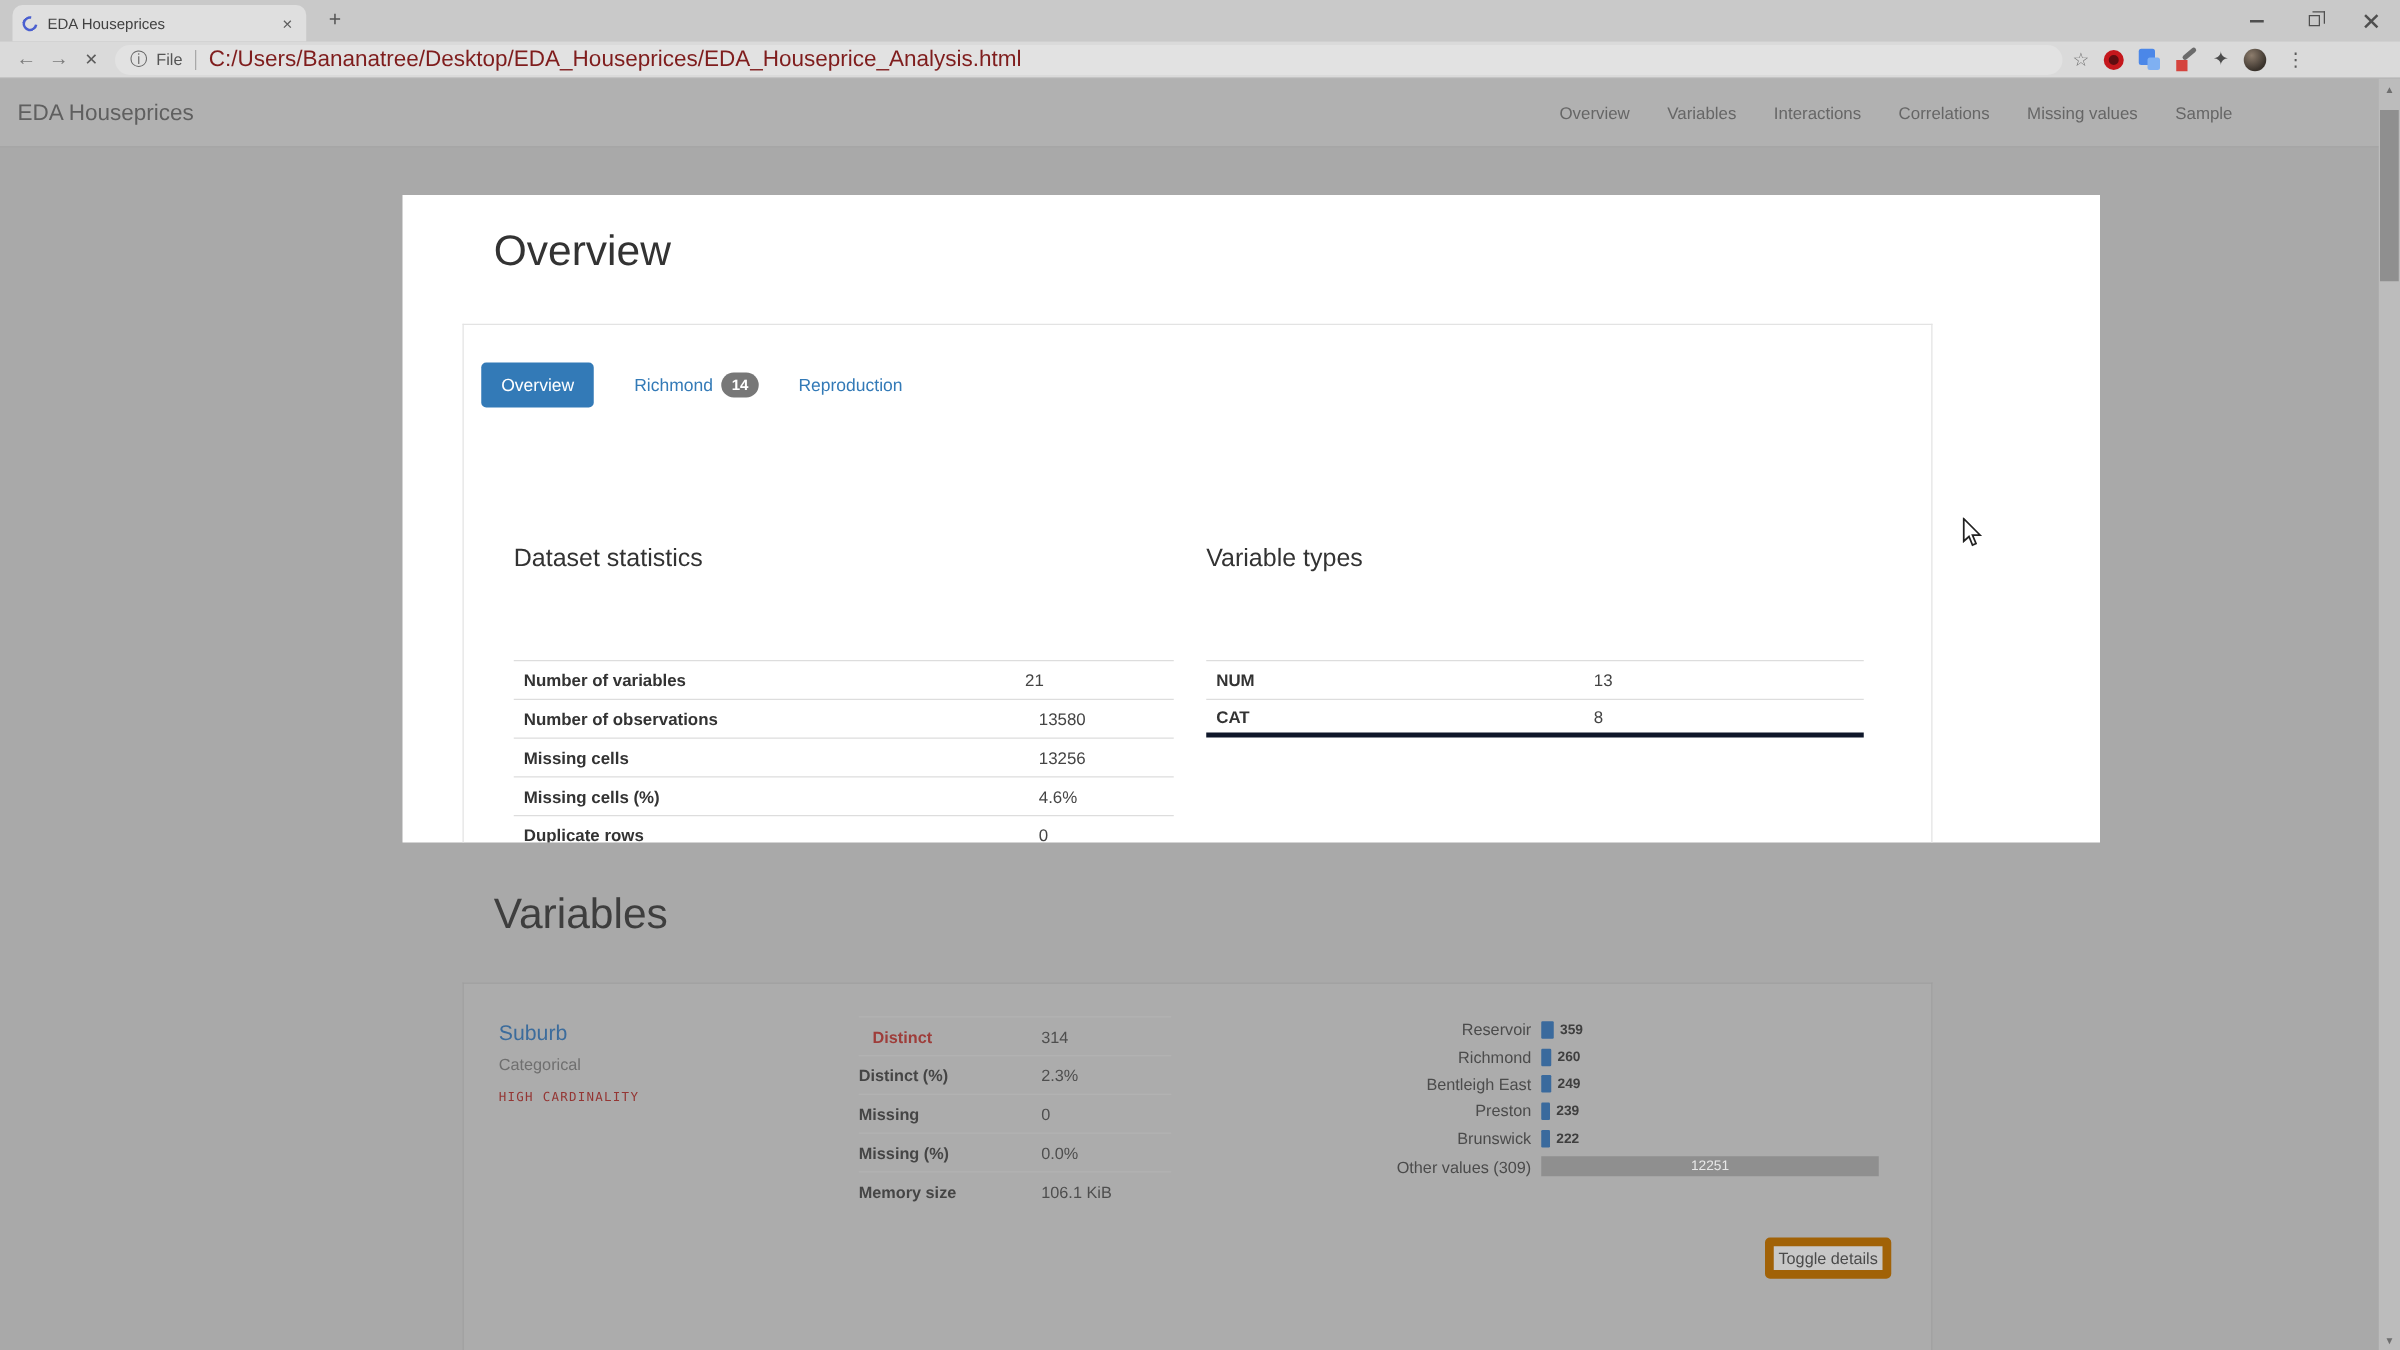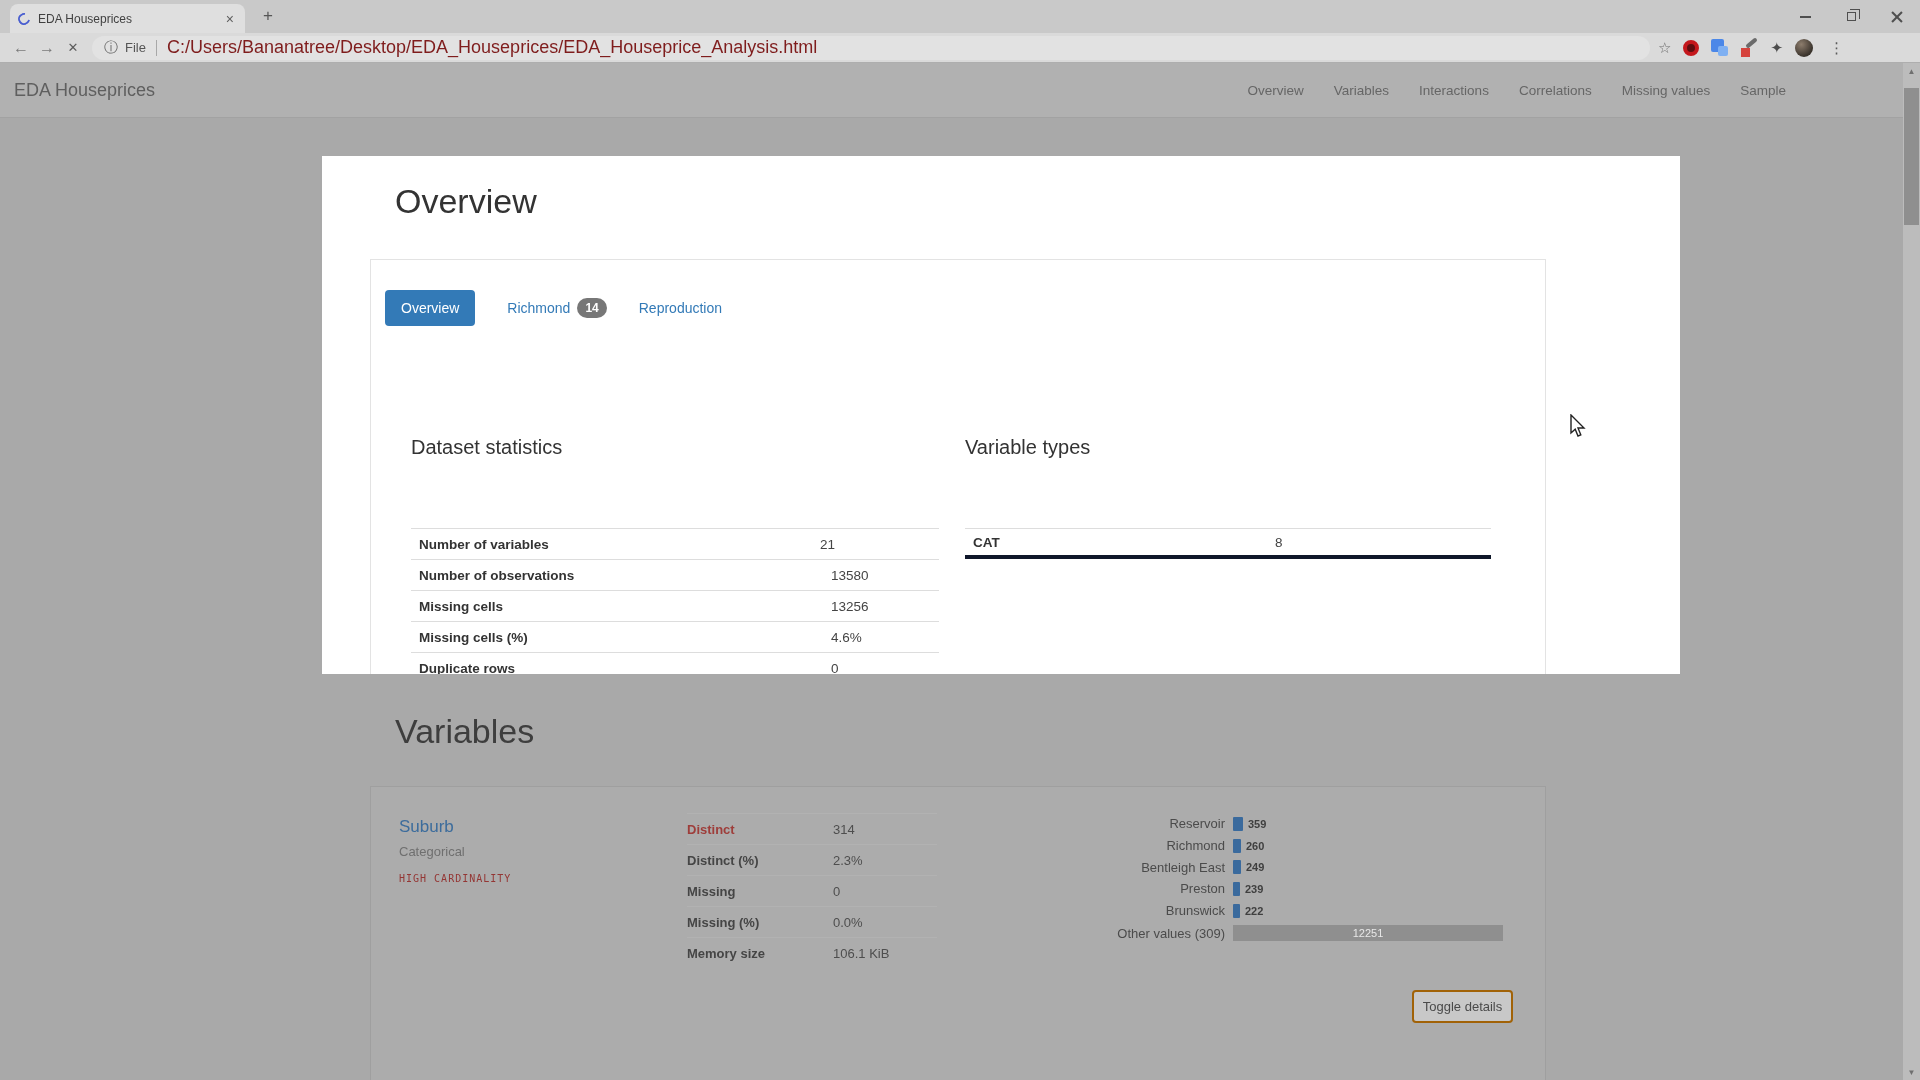--- a/index.html
+++ b/index.html
@@ -85,33 +85,33 @@
   .vars-panel { position:absolute; left:370px; top:786px; width:1176px; height:294px;
                 background:#acacac; border:1px solid #9f9f9f; border-bottom:none; }
   .var-name { position:absolute; left:28px; top:30px; font-size:17px; color:#3c6c9c; }
   .var-type { position:absolute; left:28px; top:57px; font-size:13px; color:#6f6f6f; }
   .var-warning { position:absolute; left:28px; top:86px; font-family:"DejaVu Sans Mono", monospace;
                  font-size:10px; color:#943634; letter-spacing:1px; }
   .mini-table { position:absolute; left:316px; top:26px; width:250px; }
   .mini-row { position:relative; height:31px; border-top:1px solid #b2b2b2; display:flex;
               align-items:center; }
   .mini-row .lbl { font-size:13px; font-weight:700; color:#454545; }
-  .mini-row .lbl.red { color:#9e3d3a; }
+  .mini-row .lbl.red { color:#9e3d3a;margin-left:11px; }
   .mini-row .val { position:absolute; left:146px; font-size:13px; color:#4e4e4e; }
   .freq-chart { position:absolute; left:630px; top:26px; width:512px; }
   .freq-row { display:flex; align-items:center; height:21.7px; }
   .freq-row .cat { width:232px; text-align:right; font-size:13px; color:#4b4b4b; padding-right:8px;
                    white-space:nowrap; }
   .bar-blue { height:14px; background:#3a6a9d; border-radius:1px; flex:0 0 auto; }
   .bar-count { font-size:11px; font-weight:600; color:#3f3f3f; margin-left:5px; }
   .freq-row.other { height:24px; }
   .bar-gray { width:270px; height:16px; background:#8f8f8f; color:#e8e8e8; font-size:11px;
               display:flex; align-items:center; justify-content:center; }
   .toggle-btn { position:absolute; left:1412px; top:990px; width:101px; height:33px; background:#c8c8c8;
-              border:2px solid #a16207; border-radius:4px; font-size:13px; color:#4a4a4a;
+              border:7px solid #a16207; border-radius:4px; font-size:13px; color:#4a4a4a;
               display:flex; align-items:center; justify-content:center; }
 
   
   .scrollbar { position:absolute; right:0; top:63px; width:17px; height:1017px; background:#bcbcbc;
                z-index:50; }
   .sb-arrow { position:absolute; left:0; width:17px; height:16px; font-size:8px; color:#6f6f6f;
               display:flex; align-items:center; justify-content:center; }
   .sb-up { top:0; } .sb-down { bottom:0; }
   .sb-thumb { position:absolute; left:1px; top:25px; width:15px; height:137px; background:#8f8f8f; }
 
@@ -216,20 +216,24 @@
       <div class="stat-row">
           <span class="lbl">Duplicate rows (%)</span>
           <span class="val" style="left:420px">0.0%</span>
         </div>
       <div class="stat-row"></div>
 
     </div>
 
     <span class="sec-title" style="left:594px; top:176px;">Variable types</span>
     <div class="stat-table" style="left:594px; top:224px; width:526px;">
+      <div class="stat-row">
+          <span class="lbl">NUM</span>
+          <span class="val" style="left:310px">13</span>
+        </div>
       <div class="stat-row" style="border-bottom:4px solid #0f172a">
           <span class="lbl">CAT</span>
           <span class="val" style="left:310px">8</span>
         </div>
     </div>
   </div>
 </div>
 
 <div class="vars-title">Variables</div>
 

